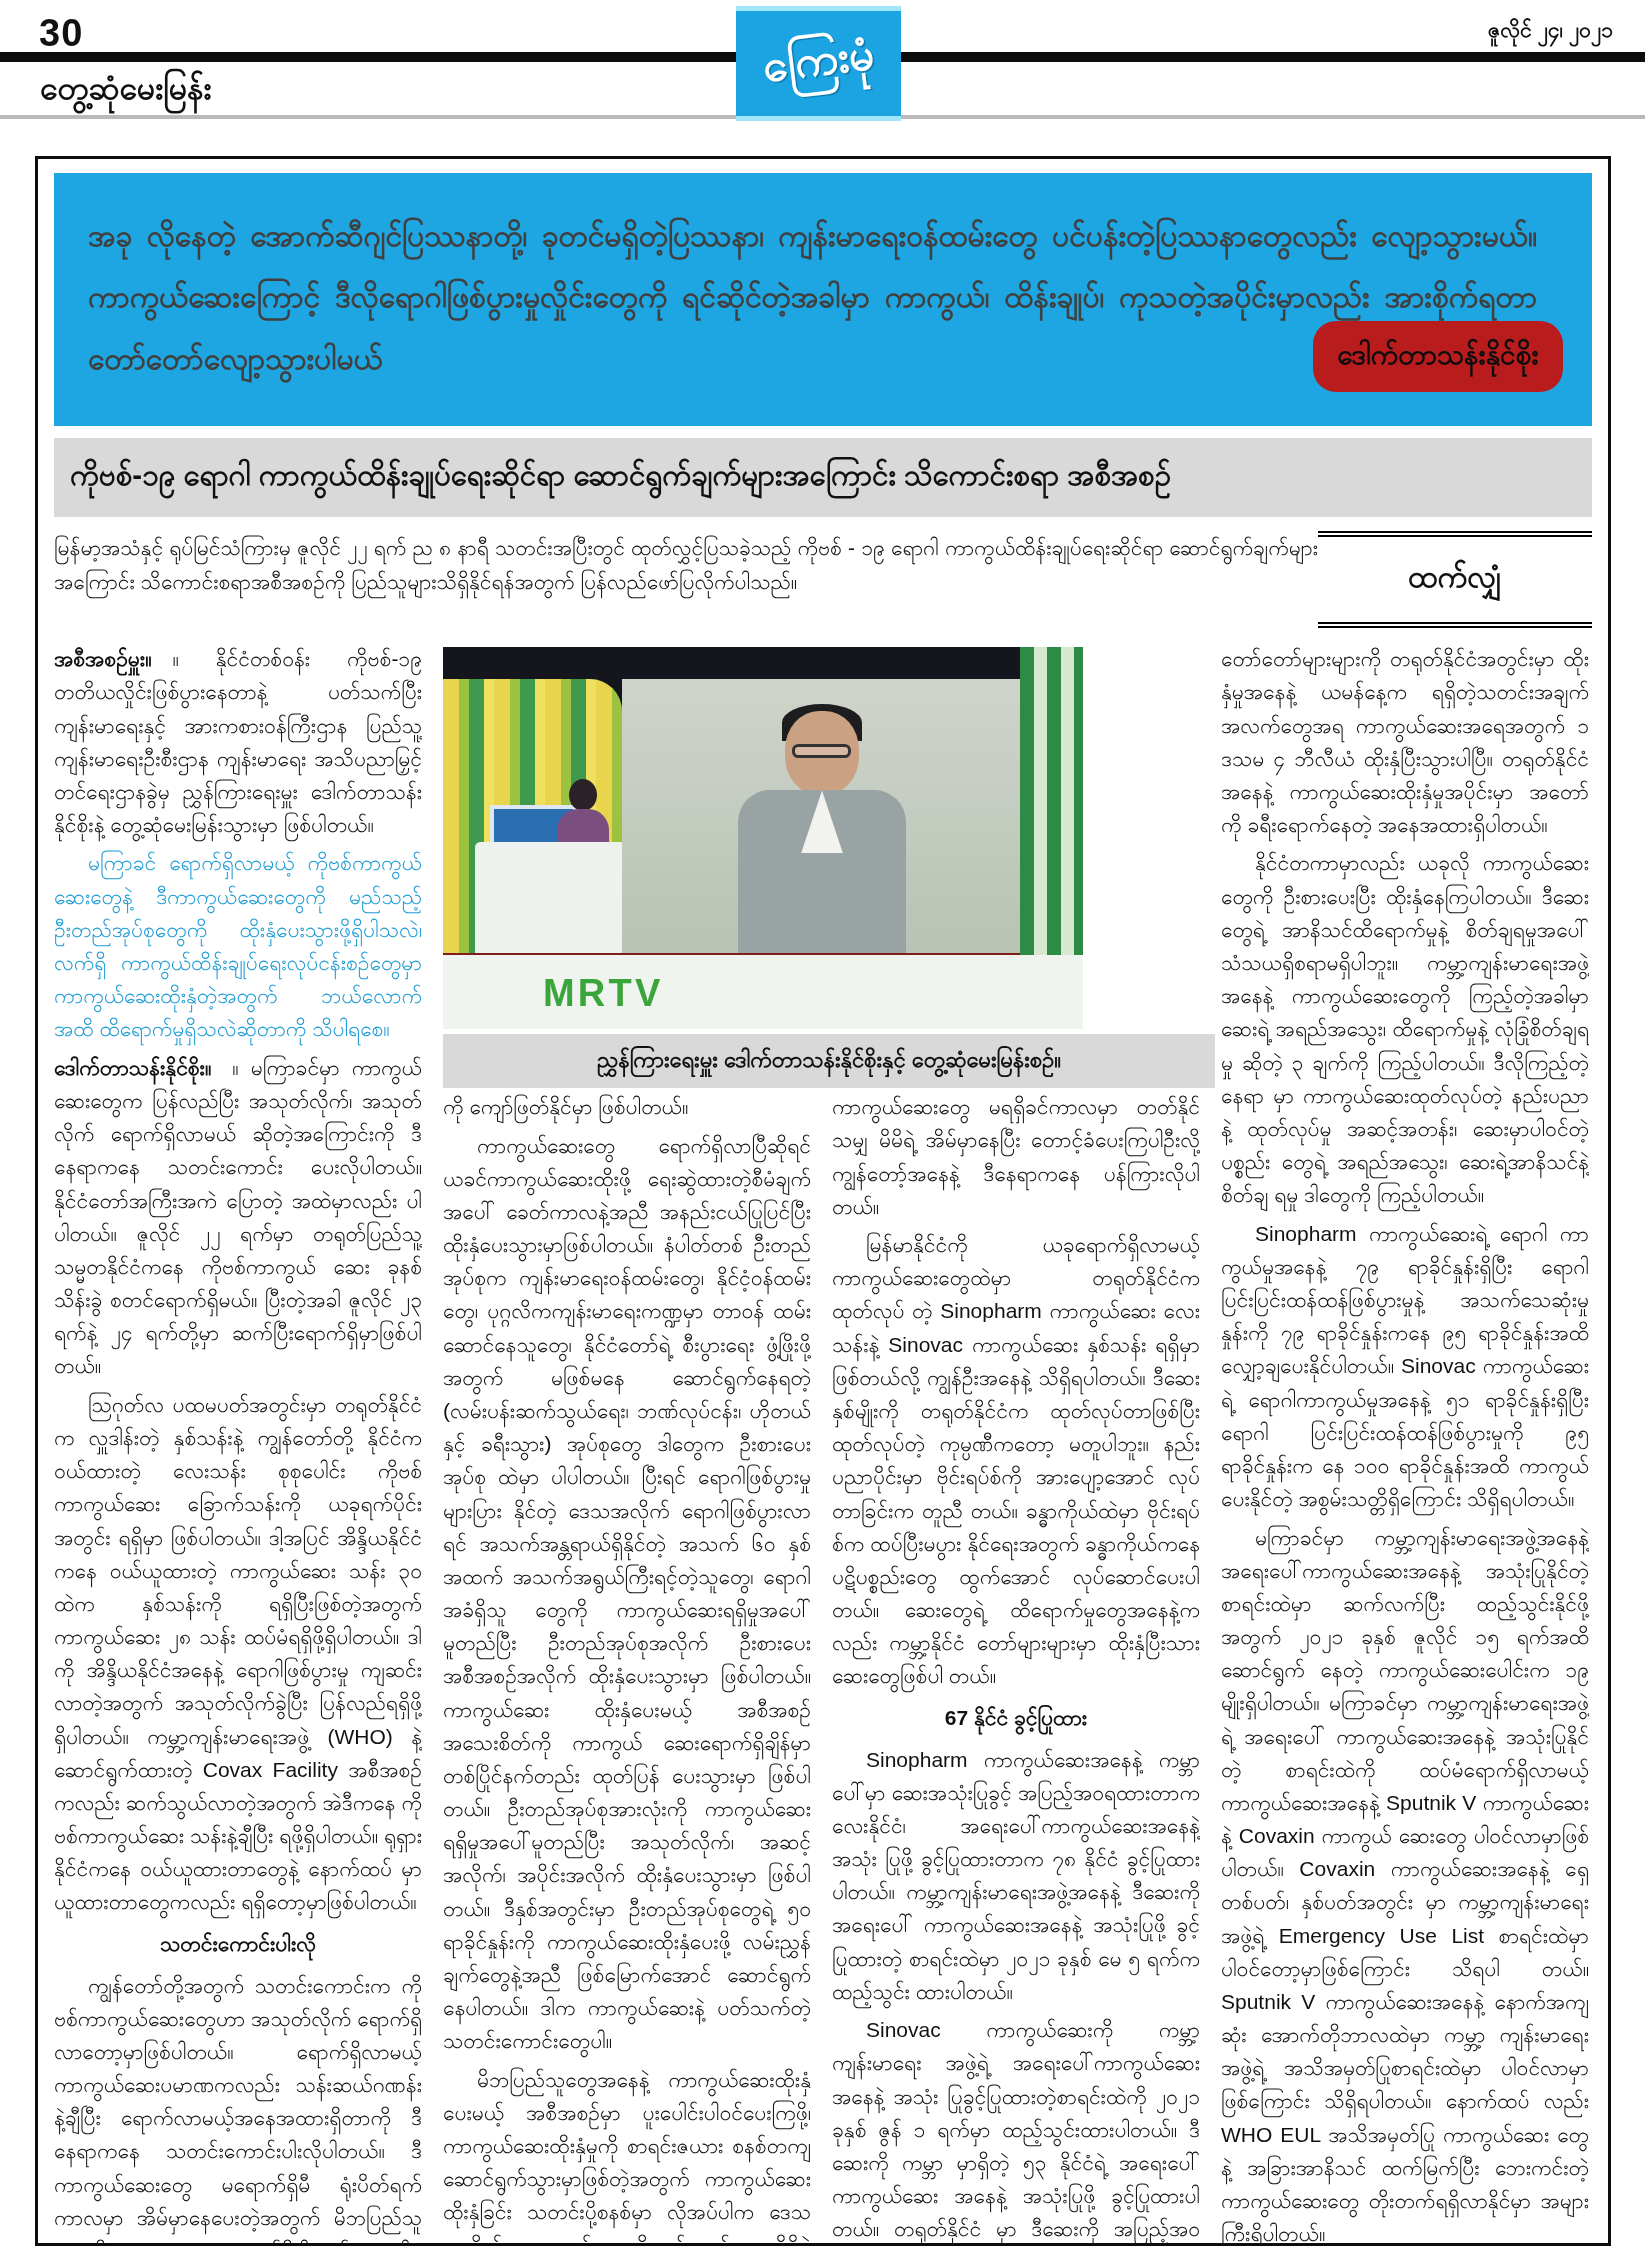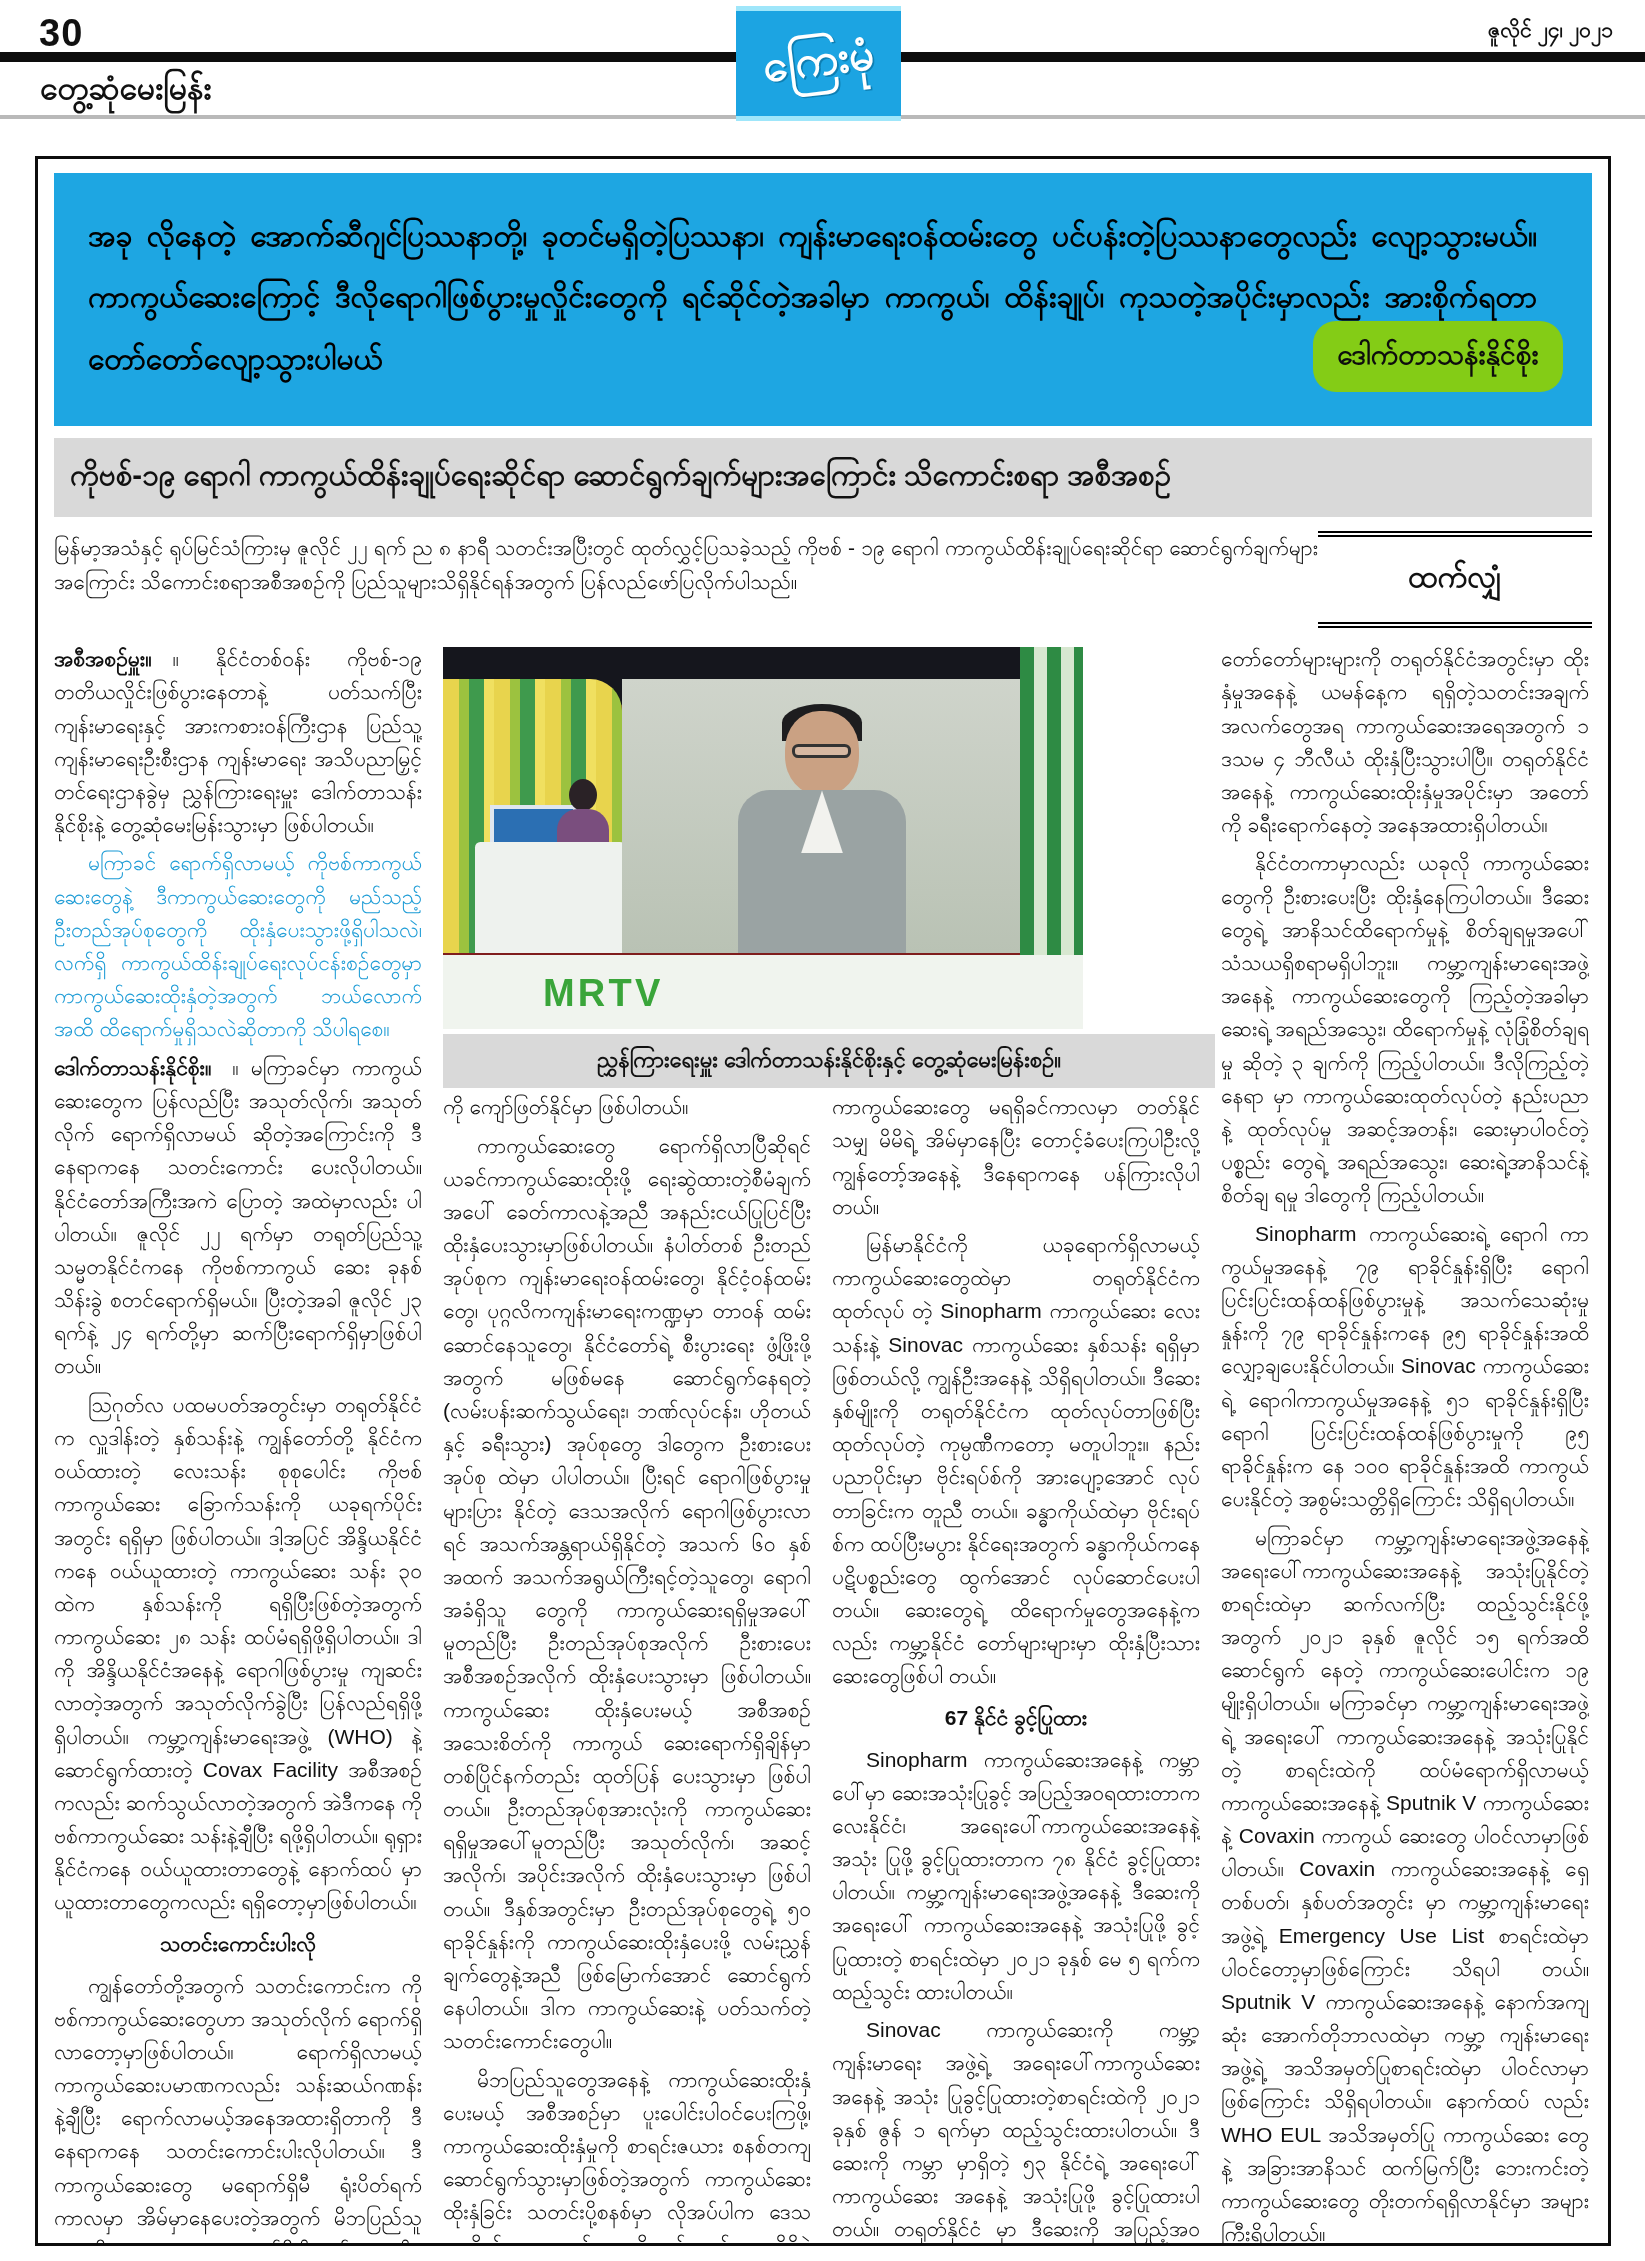--- a/index.html
+++ b/index.html
@@ -10,22 +10,22 @@
   .header-rule{position:absolute;left:0;top:52px;width:1645px;height:9.5px;background:#0d0d0d;}
   .section-label{position:absolute;left:40px;top:67px;font-size:32px;font-weight:800;}
   .header-thinrule{position:absolute;left:0;top:115px;width:1645px;height:3.7px;background:#b9b9b9;}
   .logo-box{position:absolute;left:736px;top:6.3px;width:165px;height:105px;background:#1ca4e2;
     border-top:5.3px solid #9fe6fa;border-bottom:5.3px solid #9fe6fa;display:flex;align-items:center;justify-content:center;}
   .logo-text{color:#fff;font-size:44px;font-weight:800;transform:rotate(-7deg);text-shadow:1.6px 1.6px 0 #0e7fb3;}
   
   .frame{position:absolute;left:35px;top:156px;width:1576px;height:2090px;border:3.7px solid #0d0d0d;box-sizing:border-box;padding:13.7px 16px;overflow:hidden;}
   
   .headline-box{position:relative;background:#1ea6e2;padding:32px 34px 37px;min-height:174px;box-sizing:border-box;}
-  .headline-text{color:#000000;font-size:30px;font-weight:800;line-height:2.05;text-align:justify;padding-right:21px;}
-  .speaker-pill{position:absolute;right:29.5px;bottom:34px;background:#84cc16;border-radius:23px;padding:14.7px 24px;
+  .headline-text{color:#404040;font-size:30px;font-weight:800;line-height:2.05;text-align:justify;padding-right:21px;}
+  .speaker-pill{position:absolute;right:29.5px;bottom:34px;background:#b91c1c;border-radius:23px;padding:14.7px 24px;
     font-size:28px;font-weight:800;color:#0d0d0d;white-space:nowrap;}
   
   .standfirst-bar{background:#d9d9d9;margin-top:11.6px;padding:18px 16px;font-size:29.5px;font-weight:800;}
   
   .intro-row{display:flex;margin-top:14.7px;align-items:flex-start;}
   .intro-text{flex:1;font-size:21px;line-height:1.62;text-align:justify;}
   .byline-box{width:274px;border-top:6.3px double #000;border-bottom:6.3px double #000;padding:20px 0;
     text-align:center;font-size:30.5px;font-weight:800;flex:0 0 auto;}
   
   .body-area{position:relative;margin-top:13.7px;height:1610px;}

